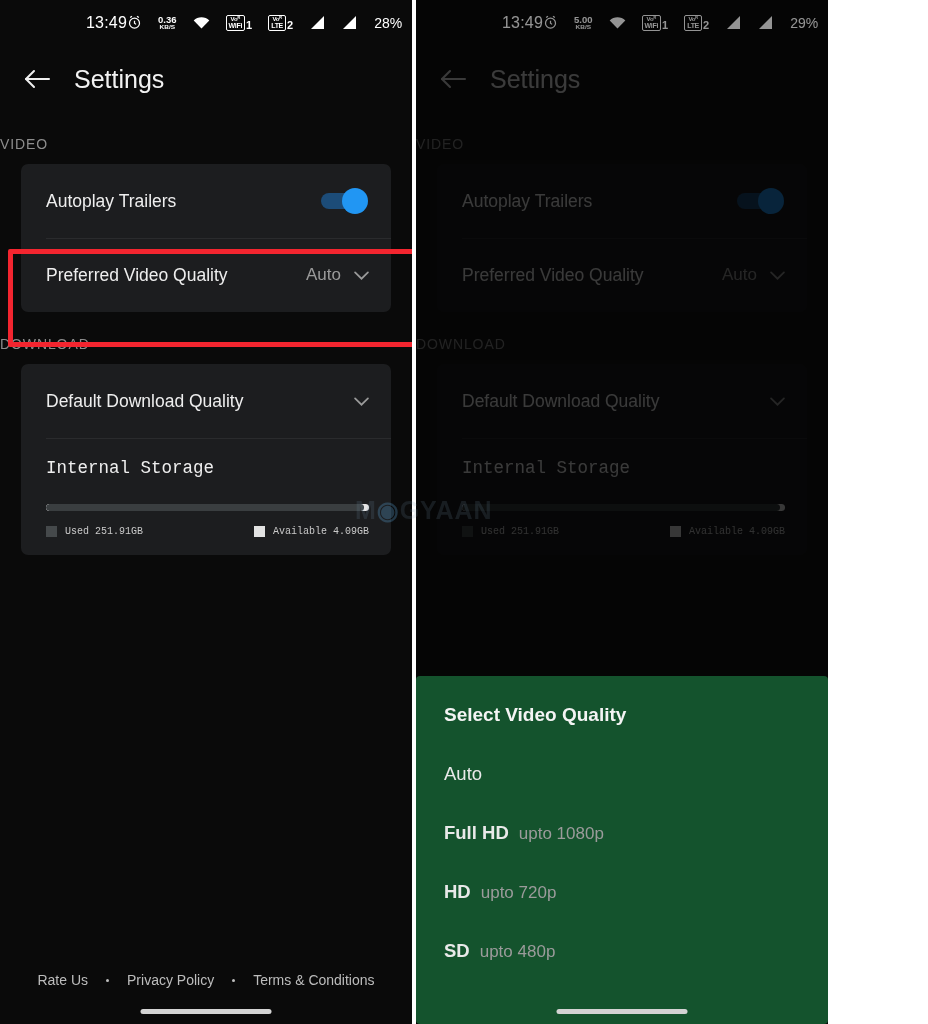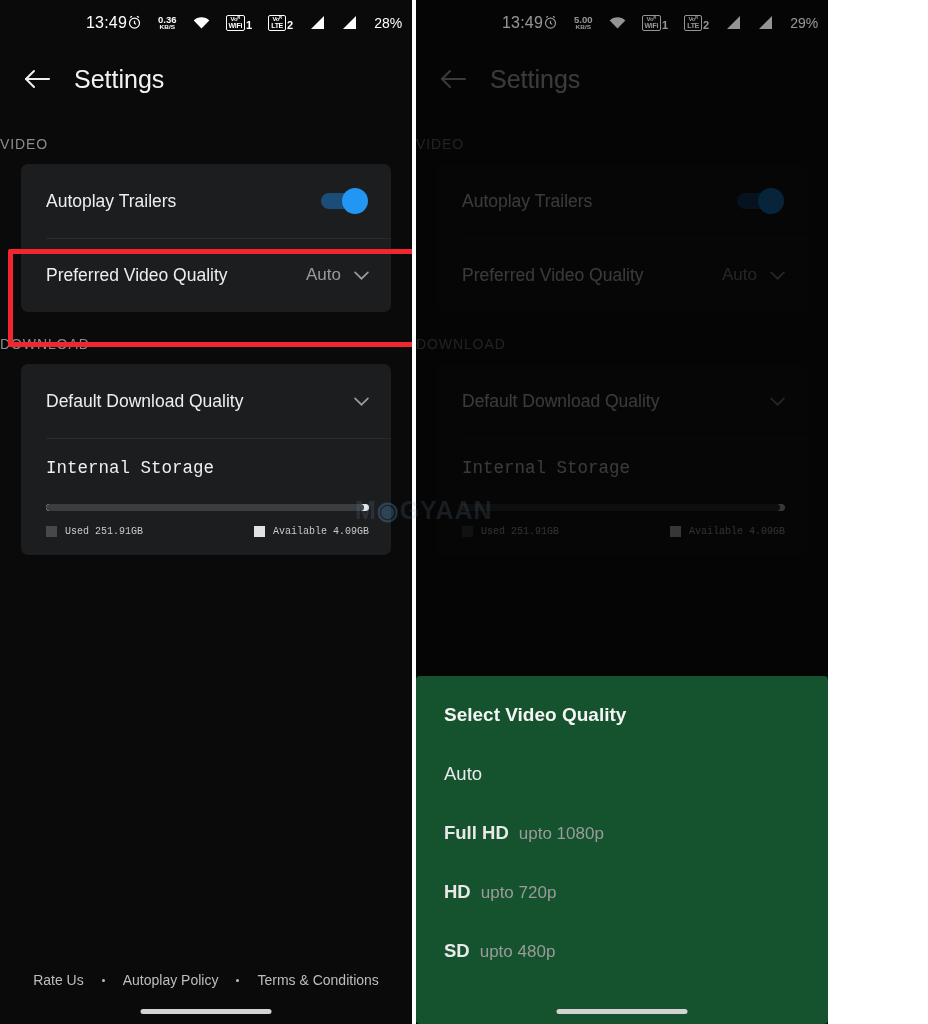--- a/index.html
+++ b/index.html
@@ -392,21 +392,21 @@
             <i class="sw sw-avail"></i>
             <span>Available 4.09GB</span>
           </span>
         </div>
       </div>
     </div>
 
     <div class="footer">
       <span>Rate Us</span>
       <i class="dot"></i>
-      <span>Autoplay Policy</span>
+      <span>Privacy Policy</span>
       <i class="dot"></i>
       <span>Terms &amp; Conditions</span>
     </div>
 
     <div class="home-ind"></div>
 
     <div class="highlight-box"></div>
   </div>
 
   <div class="divider"></div>

